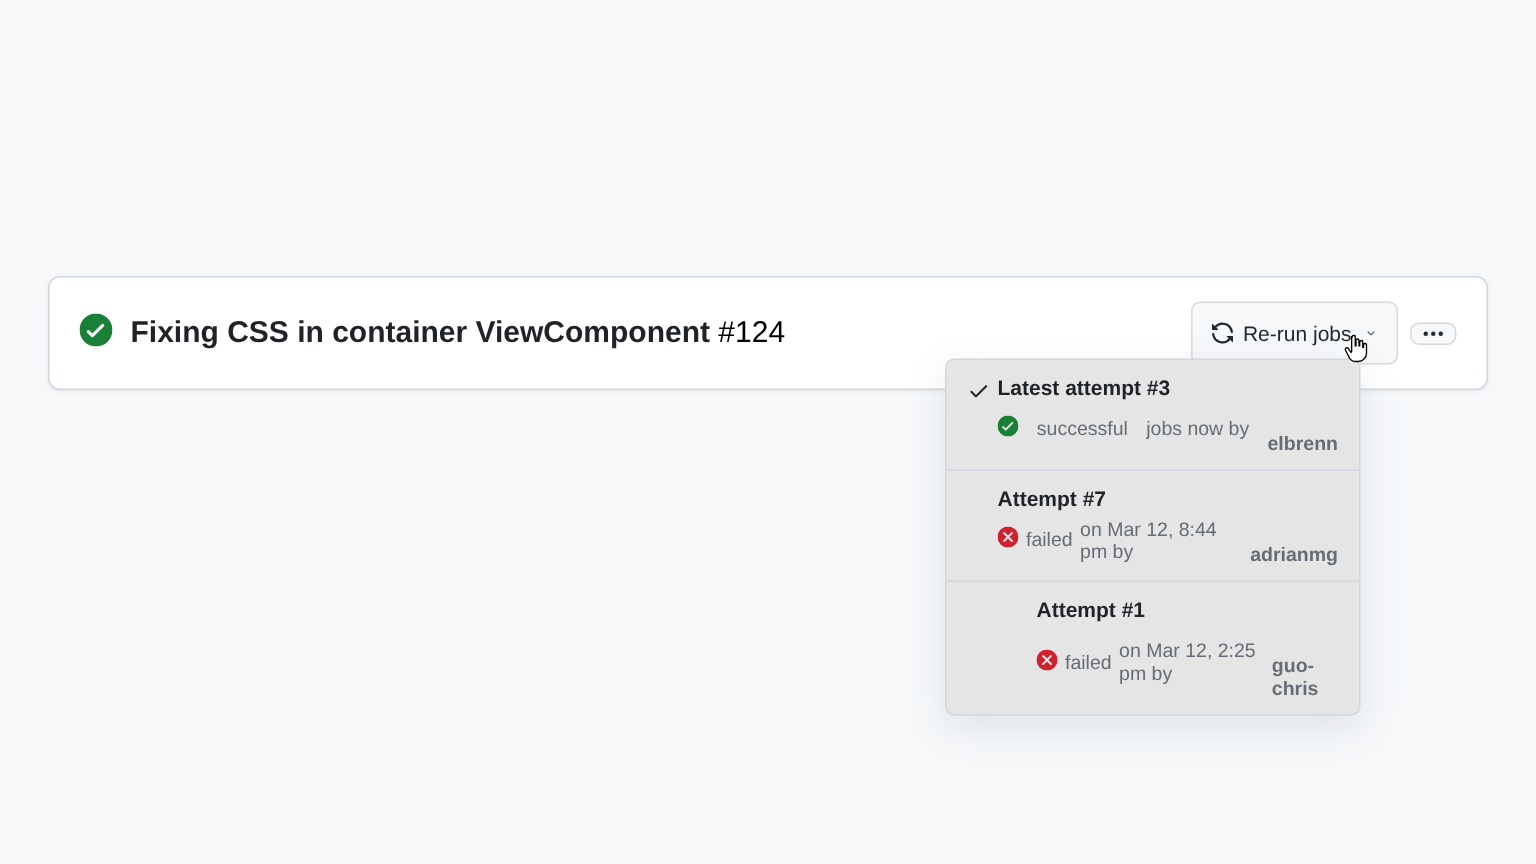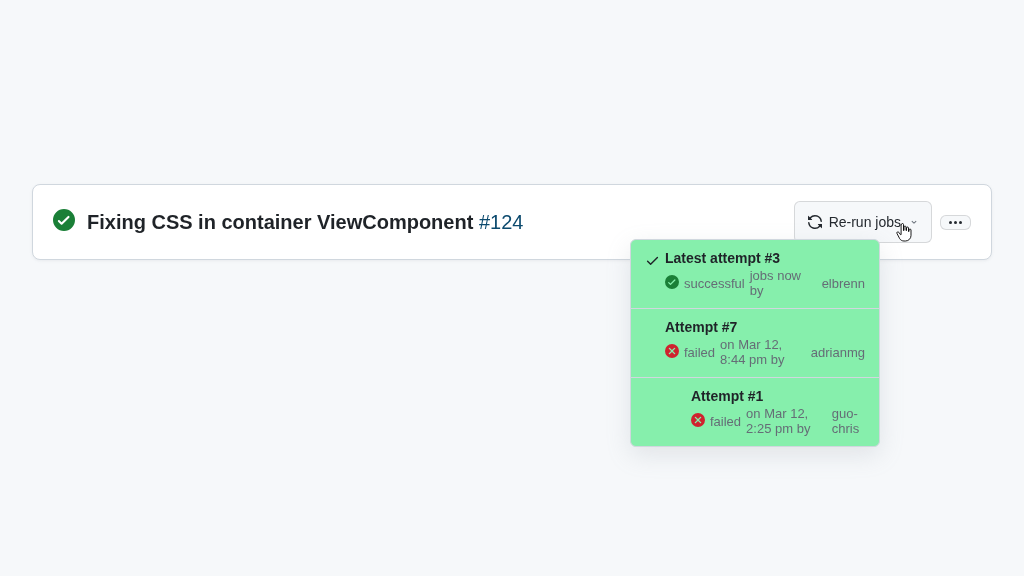--- a/index.html
+++ b/index.html
@@ -1,36 +1,36 @@
 <!DOCTYPE html>
 <html><head>
 <meta charset="utf-8">
 <style>
   *{box-sizing:border-box;margin:0;padding:0;font-family:-apple-system,BlinkMacSystemFont,"Segoe UI",Helvetica,Arial,sans-serif;}
   body{width:1024px;height:576px;background:#f6f8fa;overflow:hidden;}
   .card{position:absolute;left:32px;top:184px;width:960px;background:#fff;border:1px solid #d0d7de;border-radius:8px;padding:16px 20px;display:flex;align-items:center;box-shadow:0 1px 3px rgba(140,149,159,0.12);}
   .status-icon-wrap{margin-right:12px;}
   .run-title{font-size:20px;font-weight:600;color:#1f2328;line-height:1.3;}
-  .run-number{color:#0c4a6e;font-weight:400;margin-top:36px;}
+  .run-number{color:#000000;font-weight:400;margin-top:36px;}
   .spacer{flex:1;}
   .btn-group{display:flex;align-items:center;gap:8px;margin-left:16px;position:relative;}
   .btn{display:inline-flex;align-items:center;gap:6px;font-size:14px;font-weight:500;color:#24292f;background:#f6f8fa;border:1px solid rgba(31,35,40,0.15);border-radius:6px;padding:10px 12px;cursor:pointer;user-select:none;line-height:20px;}
   .btn svg{display:block;}
   .caret{margin-left:2px;}
   .kebab-btn{padding:5px 8px;}
   .kebab-dot{width:3px;height:3px;background:#24292f;border-radius:50%;}
   .kebab-wrap{display:flex;gap:2px;}
-  .dropdown{position:absolute;left:630px;top:239px;width:250px;background:#86efac;border:1px solid #d0d7de;border-radius:6px;box-shadow:0 8px 24px rgba(140,149,159,0.2);overflow:hidden;}
+  .dropdown{position:absolute;left:630px;top:239px;width:277px;background:#e5e5e5;border:1px solid #d0d7de;border-radius:6px;box-shadow:0 8px 24px rgba(140,149,159,0.2);overflow:hidden;}
   .attempt{display:flex;align-items:flex-start;padding:10px 14px;border-bottom:1px solid #d0d7de;cursor:pointer;}
   .attempt:last-child{border-bottom:none;padding-left:40px;}
   .attempt-check{width:20px;padding-top:3px;color:#1f2328;flex-shrink:0;}
   .attempt-body{flex:1;}
   .attempt-title{font-size:14px;font-weight:600;color:#1f2328;margin-bottom:2px;}
   .attempt-meta{font-size:13px;color:#656d76;display:flex;align-items:center;gap:5px;justify-content:space-between;}
-  .attempt-meta strong{font-weight:400;}
+  .attempt-meta strong{font-weight:700;margin-top:20px;}
   .status-label{font-weight:400;}
   .icon-success{fill:#1a7f37;}
   .icon-fail{fill:#cf222e;}
   .cursor-ptr{position:absolute;left:895px;top:223px;pointer-events:none;}
   [data-bind]:empty:before{content:"";}
 </style>
 </head>
 <body>
 
 <div class="card">

